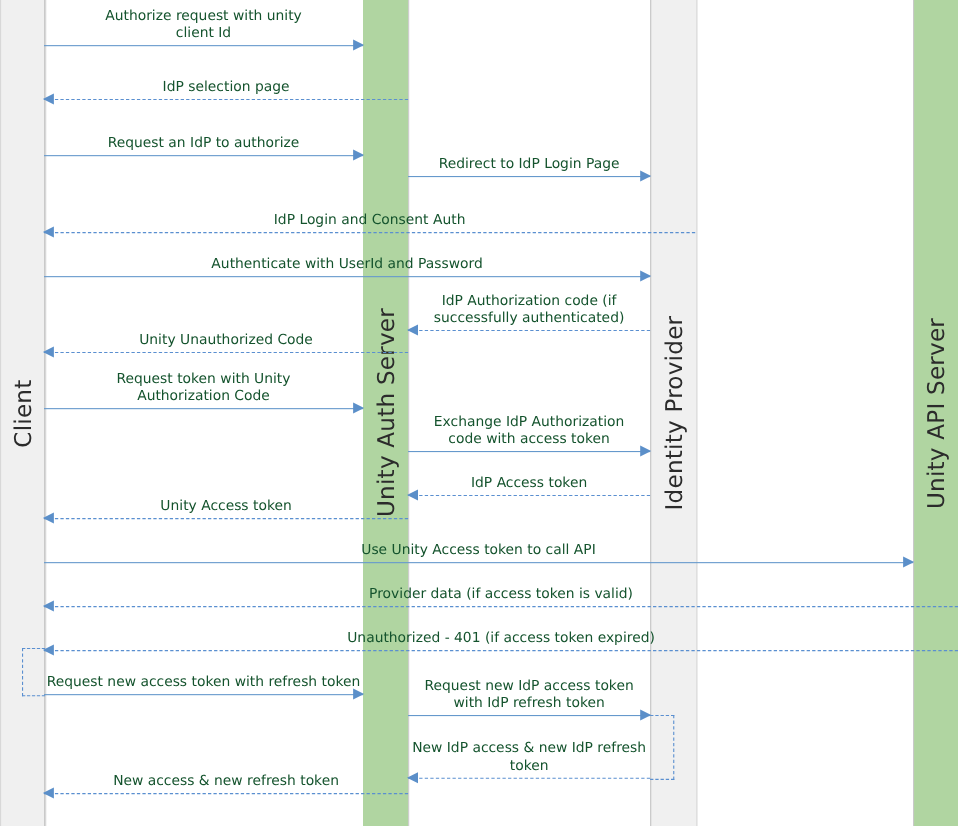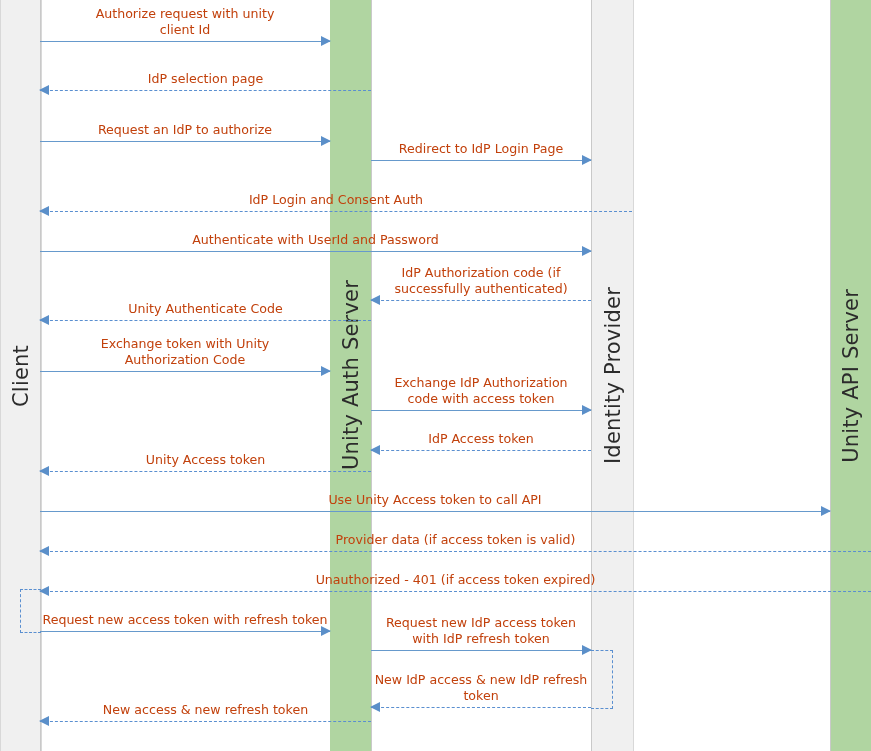--- a/index.html
+++ b/index.html
@@ -64,21 +64,21 @@
     left:-1px;
     border-right:10px solid #5b8fc9;
   }
   .msg .label{
     position:absolute;
     left:0;right:0;
     bottom:4px;
     text-align:center;
     font-size:12.6px;
     line-height:15.5px;
-    color:#c2410c;
+    color:#14532d;
     white-space:pre-line;
     font-family:"DejaVu Sans", sans-serif;
   }
   
   .loop{
     position:absolute;
     border:1.4px dashed #5a8fd0;
   }
   .loop.left-bracket{
     border-right:none;
@@ -152,26 +152,26 @@
       </div>
       <div class="msg dashed left" style="left: 371px; width: 220px; top: 300px;">
         <div class="line"></div>
         <div class="head"></div>
         <div class="label">IdP Authorization code (if
 successfully authenticated)</div>
       </div>
       <div class="msg dashed left" style="left: 40px; width: 331px; top: 320px;">
         <div class="line"></div>
         <div class="head"></div>
-        <div class="label">Unity Authenticate Code</div>
+        <div class="label">Unity Unauthorized Code</div>
       </div>
       <div class="msg right" style="left: 40px; width: 290px; top: 371px;">
         <div class="line"></div>
         <div class="head"></div>
-        <div class="label">Exchange token with Unity
+        <div class="label">Request token with Unity
 Authorization Code</div>
       </div>
       <div class="msg right" style="left: 371px; width: 220px; top: 410px;">
         <div class="line"></div>
         <div class="head"></div>
         <div class="label">Exchange IdP Authorization
 code with access token</div>
       </div>
       <div class="msg dashed left" style="left: 371px; width: 220px; top: 450px;">
         <div class="line"></div>

